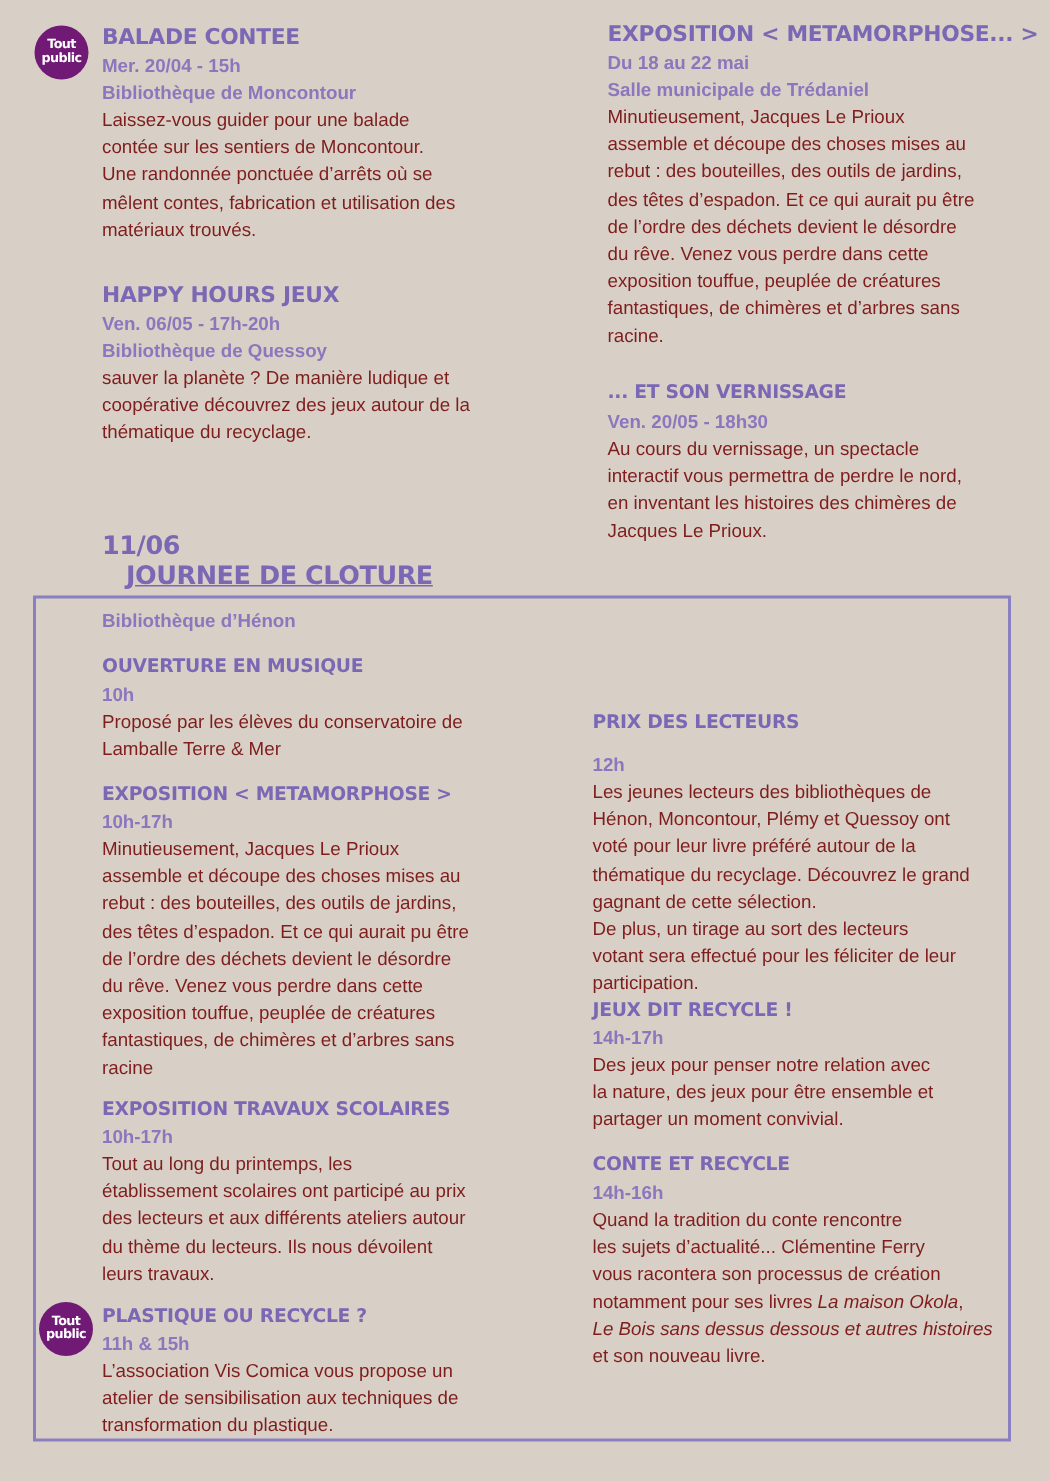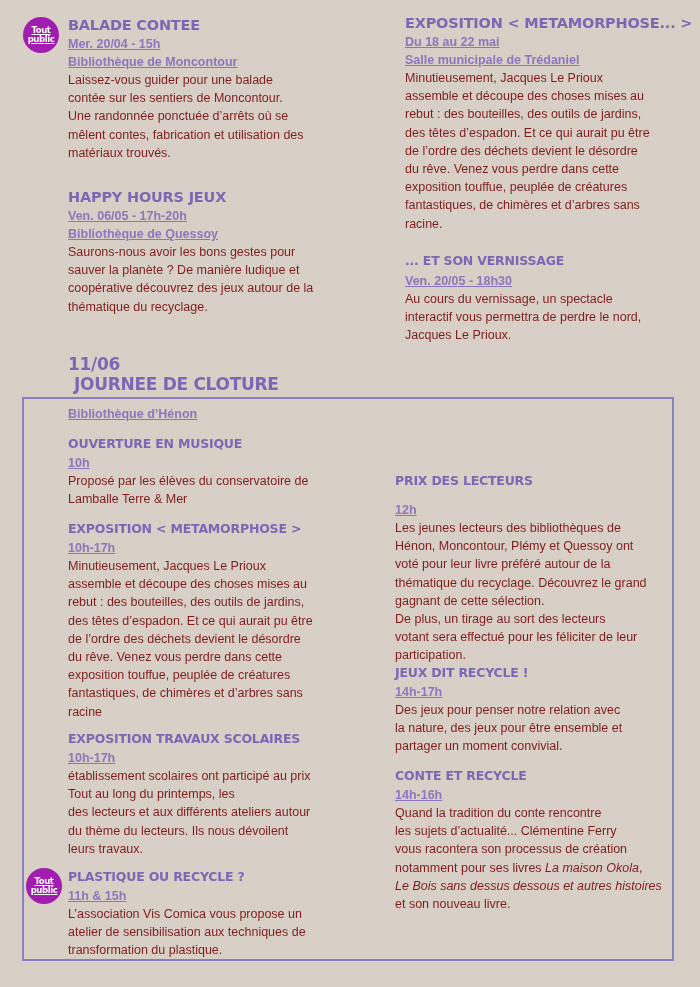--- a/index.html
+++ b/index.html
@@ -13,34 +13,32 @@
     .title {
       font-family: "DejaVu Sans", sans-serif;
       font-weight: bold; color: #7b68b5;
       font-size: 14.5px; letter-spacing: -0.2px; line-height: 18px;
       white-space: nowrap;
     }
     .title.sm { font-size: 12.5px; line-height: 16px; }
     .meta {
       color: #8d76bd; font-size: 12.5px; font-weight: bold; line-height: 18px;
       white-space: nowrap;
-      text-decoration: underline;
     }
     .body {
       font-size: 12.5px; line-height: 18.2px; color: #7f1d1d;
     }
     .body p { margin: 0; }
     .badge {
       width: 36px; height: 36px; border-radius: 50%;
-      background: #a21caf; color: #fff;
+      background: #701a75; color: #fff;
       font-family: "DejaVu Sans", sans-serif; font-weight: bold;
       font-size: 8.5px; line-height: 9px; text-align: right;
       display: flex; flex-direction: column; justify-content: center; align-items: center;
       letter-spacing: -0.4px;
-      text-decoration: underline;
     }
     .big-title {
       font-family: "DejaVu Sans", sans-serif; font-weight: bold;
       color: #7b68b5; font-size: 17px; line-height: 20px; letter-spacing: -0.3px;
     }
     .box {
       left: 22px; top: 397px; width: 652px; height: 564px;
       border: 2px solid #8a7fc0; box-sizing: border-box;
     }
     .ital { font-style: italic; }
@@ -63,21 +61,20 @@
     <p>mêlent contes, fabrication et utilisation des</p>
     <p>matériaux trouvés.</p>
   </div>
 </div>
 
 <div class="abs" style="left:68px; top:188px; width:285px;">
   <div class="title">HAPPY HOURS JEUX</div>
   <div class="meta" style="margin-top:1px;">Ven. 06/05 - 17h-20h</div>
   <div class="meta">Bibliothèque de Quessoy</div>
   <div class="body">
-    <p>Saurons-nous avoir les bons gestes pour</p>
     <p>sauver la planète ? De manière ludique et</p>
     <p>coopérative découvrez des jeux autour de la</p>
     <p>thématique du recyclage.</p>
   </div>
 </div>
 
 <div class="abs" style="left:405px; top:14px; width:290px;">
   <div class="title">EXPOSITION &lt; METAMORPHOSE... &gt;</div>
   <div class="meta" style="margin-top:1px;">Du 18 au 22 mai</div>
   <div class="meta">Salle municipale de Trédaniel</div>
@@ -93,26 +90,27 @@
     <p>racine.</p>
   </div>
 </div>
 
 <div class="abs" style="left:405px; top:253px; width:290px;">
   <div class="title sm">... ET SON VERNISSAGE</div>
   <div class="meta" style="margin-top:3px;">Ven. 20/05 - 18h30</div>
   <div class="body">
     <p>Au cours du vernissage, un spectacle</p>
     <p>interactif vous permettra de perdre le nord,</p>
+    <p>en inventant les histoires des chimères de</p>
     <p>Jacques Le Prioux.</p>
   </div>
 </div>
 
 <div class="abs big-title" style="left:68px; top:354px;">11/06</div>
-<div class="abs big-title" style="left:74px; top:374px;">JOURNEE DE CLOTURE</div>
+<div class="abs big-title" style="left:84px; top:374px;text-decoration:underline;">JOURNEE DE CLOTURE</div>
 
 <div class="abs box"></div>
 
 <div class="abs meta" style="left:68px; top:405px;">Bibliothèque d’Hénon</div>
 
 <div class="abs" style="left:68px; top:436px; width:290px;">
   <div class="title sm">OUVERTURE EN MUSIQUE</div>
   <div class="meta" style="margin-top:2px;">10h</div>
   <div class="body">
     <p>Proposé par les élèves du conservatoire de</p>
@@ -133,22 +131,22 @@
     <p>exposition touffue, peuplée de créatures</p>
     <p>fantastiques, de chimères et d’arbres sans</p>
     <p>racine</p>
   </div>
 </div>
 
 <div class="abs" style="left:68px; top:731px; width:290px;">
   <div class="title sm">EXPOSITION TRAVAUX SCOLAIRES</div>
   <div class="meta" style="margin-top:2px;">10h-17h</div>
   <div class="body">
+    <p>Tout au long du printemps, les</p>
     <p>établissement scolaires ont participé au prix</p>
-    <p>Tout au long du printemps, les</p>
     <p>des lecteurs et aux différents ateliers autour</p>
     <p>du thème du lecteurs. Ils nous dévoilent</p>
     <p>leurs travaux.</p>
   </div>
 </div>
 
 <div class="abs badge" style="left:26px; top:868px;">
   <span>Tout</span>
   <span>public</span>
 </div>

